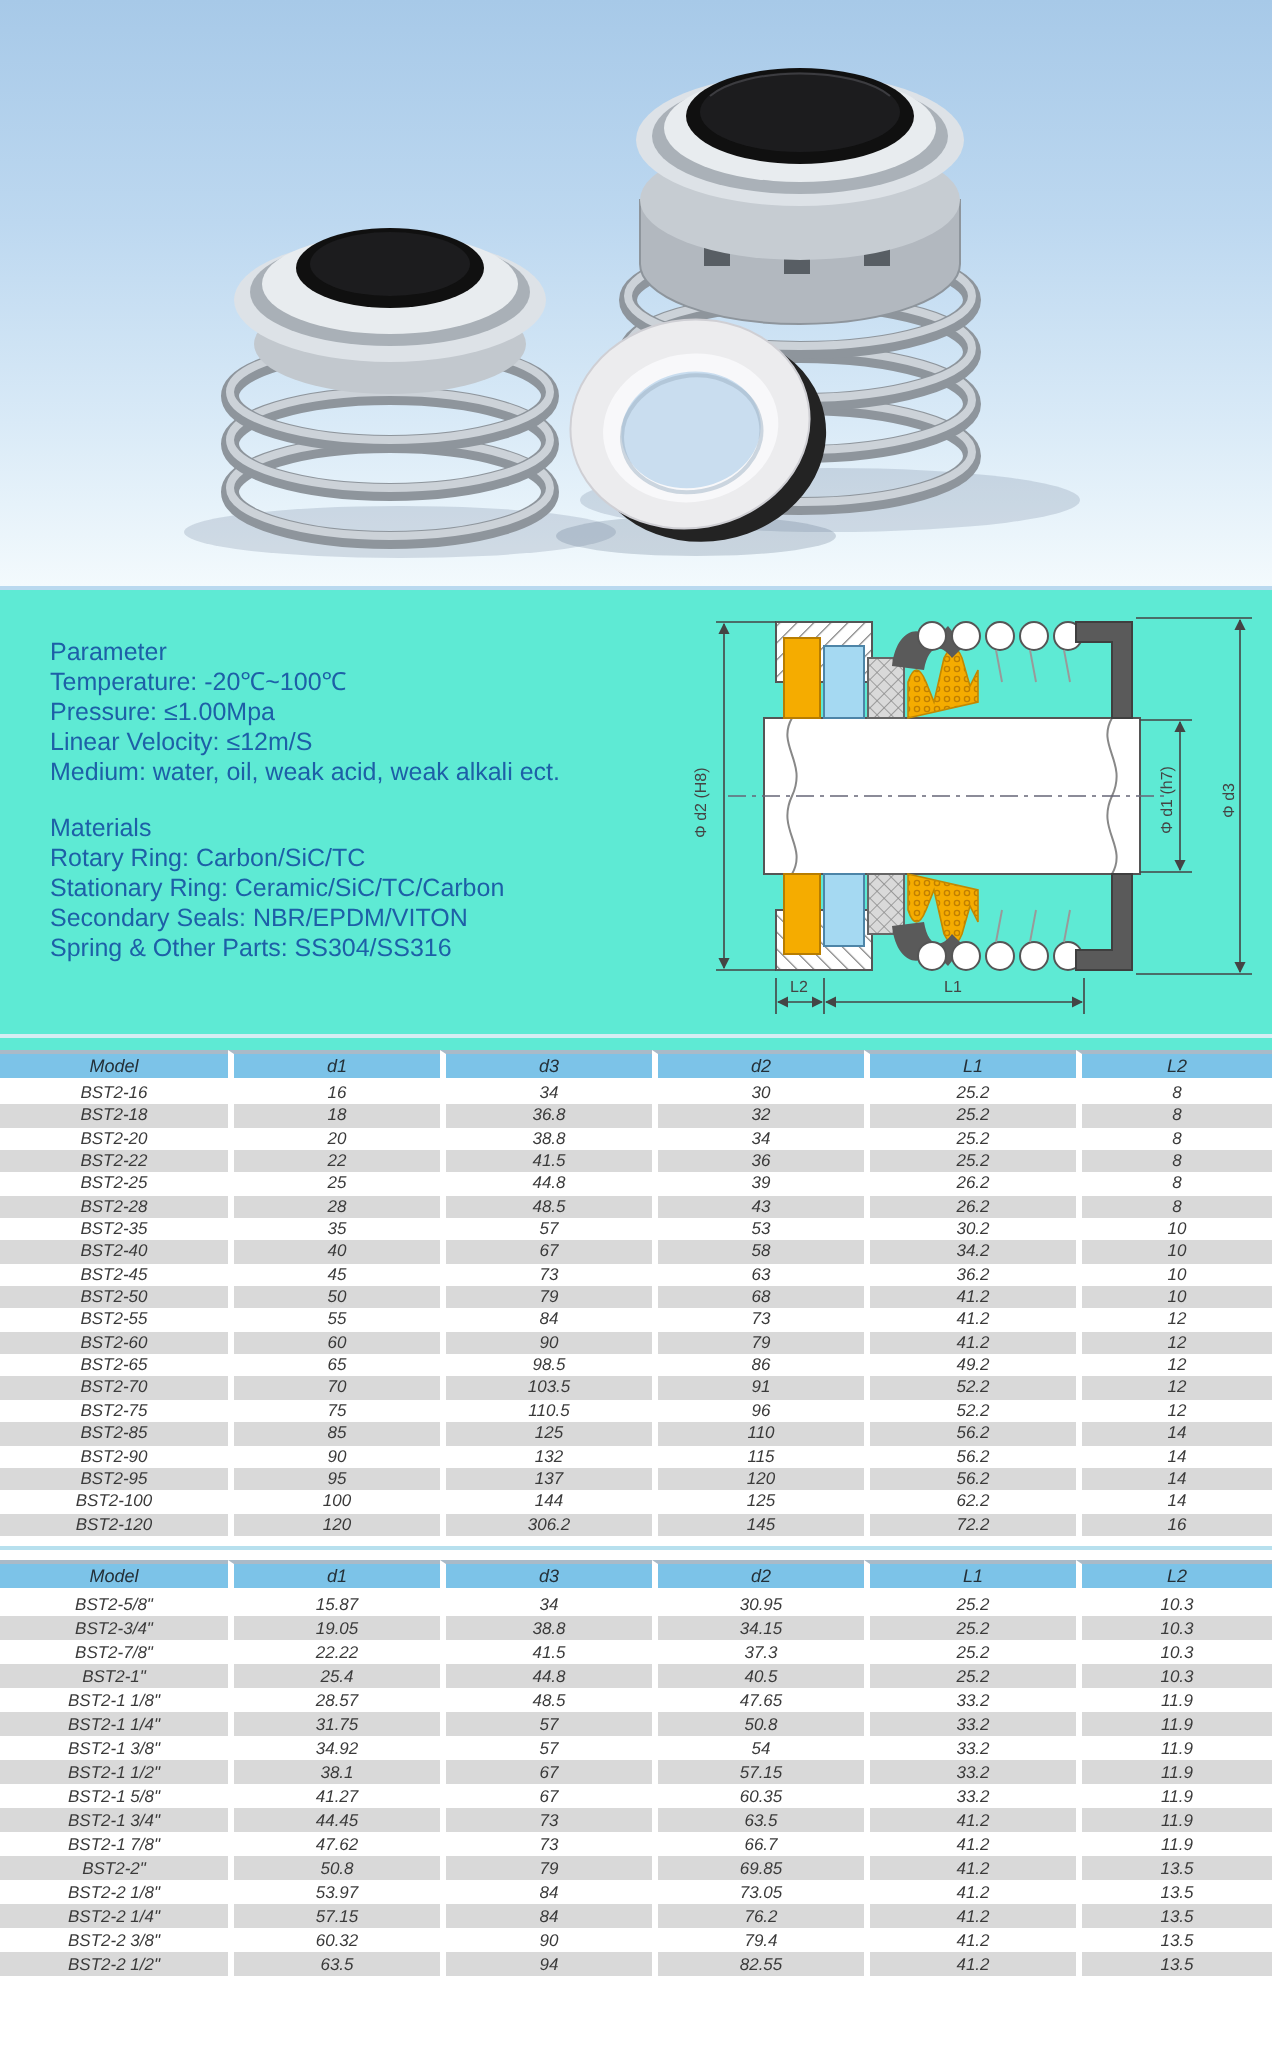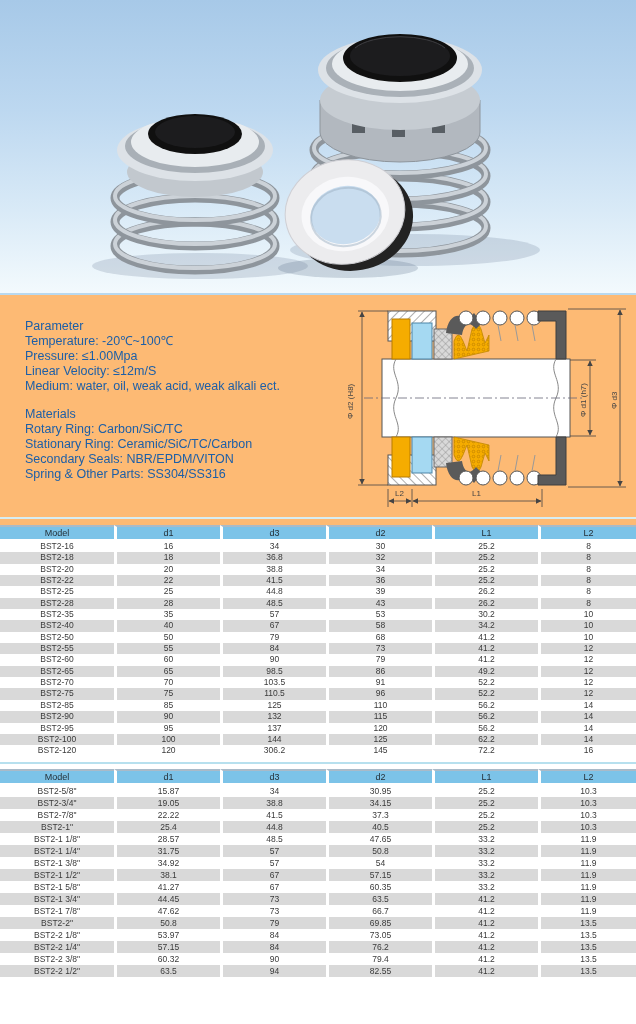--- a/index.html
+++ b/index.html
@@ -3,31 +3,31 @@
 <meta charset="utf-8">
 <style>
   html,body{margin:0;padding:0;}
   body{width:636px;height:1024px;background:#fff;font-family:"Liberation Sans",sans-serif;position:relative;overflow:hidden;}
   .page{position:absolute;top:0;left:0;width:636px;height:1024px;}
   
   .photo{position:absolute;top:0;left:0;width:636px;height:293px;
          background:linear-gradient(180deg,#a7c9e8 0%,#bdd8f0 38%,#d9eaf7 72%,#f3fafd 100%);}
   .photo-divider{position:absolute;top:293px;left:0;width:636px;height:2px;background:#b9d9ef;}
   
-  .info{position:absolute;top:295px;left:0;width:636px;height:286px;background:#fdba74;}
+  .info{position:absolute;top:295px;left:0;width:636px;height:286px;background:#5eead4;}
   .params{position:absolute;left:25px;top:24px;color:#1d5fa7;font-size:12.5px;line-height:15px;}
   .params .heading{font-size:12.5px;}
   .block-gap{height:13px;}
   .diagram{position:absolute;left:336px;top:2px;}
   
   .tables{position:absolute;top:517px;left:0;width:636px;}
   .teal-line{height:2px;background:#d6edf3;margin-bottom:6px;}
   .tables-gap{height:12px;position:relative;}
   .tables-gap .blue-line{position:absolute;top:5px;left:0;width:636px;height:2px;background:#b7e0ee;}
-  table{border-collapse:separate;border-spacing:0;table-layout:fixed;width:636px;color:#3a3a3a;}
+  table{border-collapse:separate;border-spacing:0;table-layout:fixed;width:636px;color:#3a3a3a;font-style:italic;}
   th{background:#7cc3e8;font-weight:normal;font-size:9px;color:#243038;height:12px;line-height:12px;
      border-top:2px solid #a9bac8;border-bottom:2px solid #fff;padding:0;text-align:center;}
   td{text-align:center;padding:0;font-size:8.5px;background:#fff;}
   th+th,td+td{border-left:3px solid #fff;}
   #t1 td{height:11.35px;line-height:11.35px;}
   #t2 td{height:12px;line-height:12px;}
   #t1 tbody tr:nth-child(even) td,#t2 tbody tr:nth-child(even) td{background:#d9d9d9;}
 </style>
 </head>
 <body>
@@ -263,20 +263,28 @@
           </tr>
           <tr>
             <td>BST2-40</td>
             <td>40</td>
             <td>67</td>
             <td>58</td>
             <td>34.2</td>
             <td>10</td>
           </tr>
           <tr>
+            <td>BST2-45</td>
+            <td>45</td>
+            <td>73</td>
+            <td>63</td>
+            <td>36.2</td>
+            <td>10</td>
+          </tr>
+          <tr>
             <td>BST2-50</td>
             <td>50</td>
             <td>79</td>
             <td>68</td>
             <td>41.2</td>
             <td>10</td>
           </tr>
           <tr>
             <td>BST2-55</td>
             <td>55</td>

